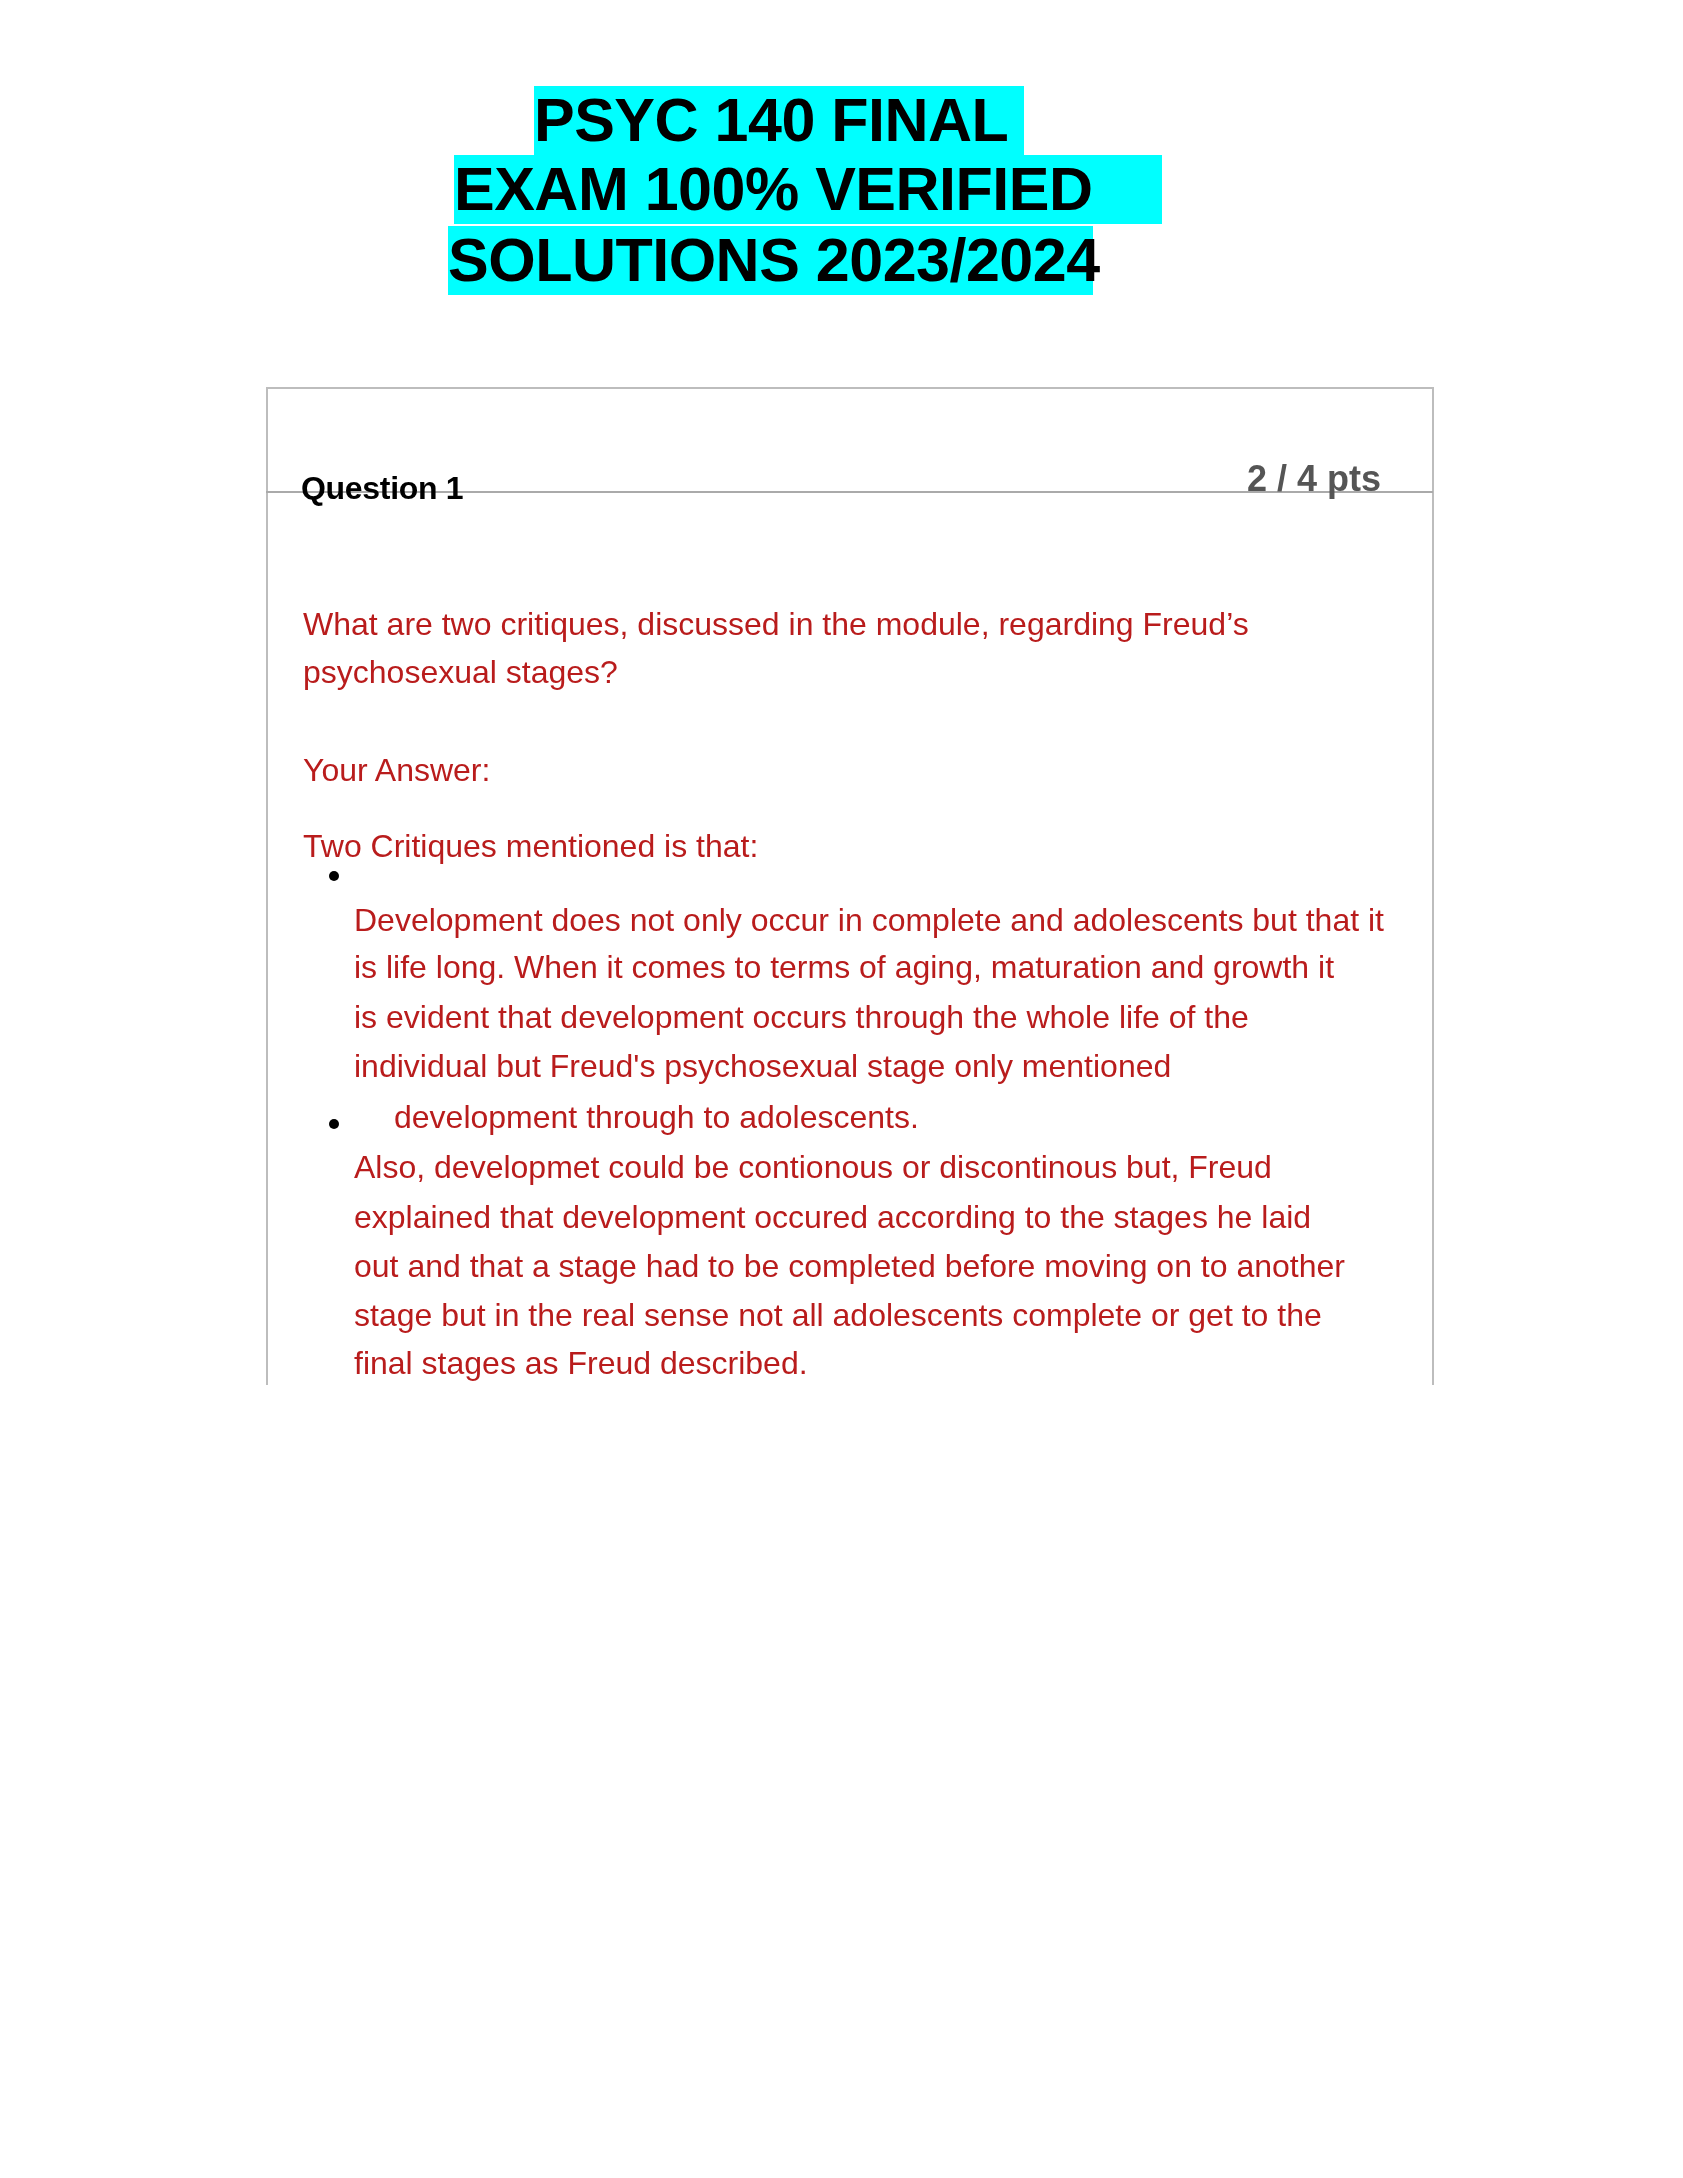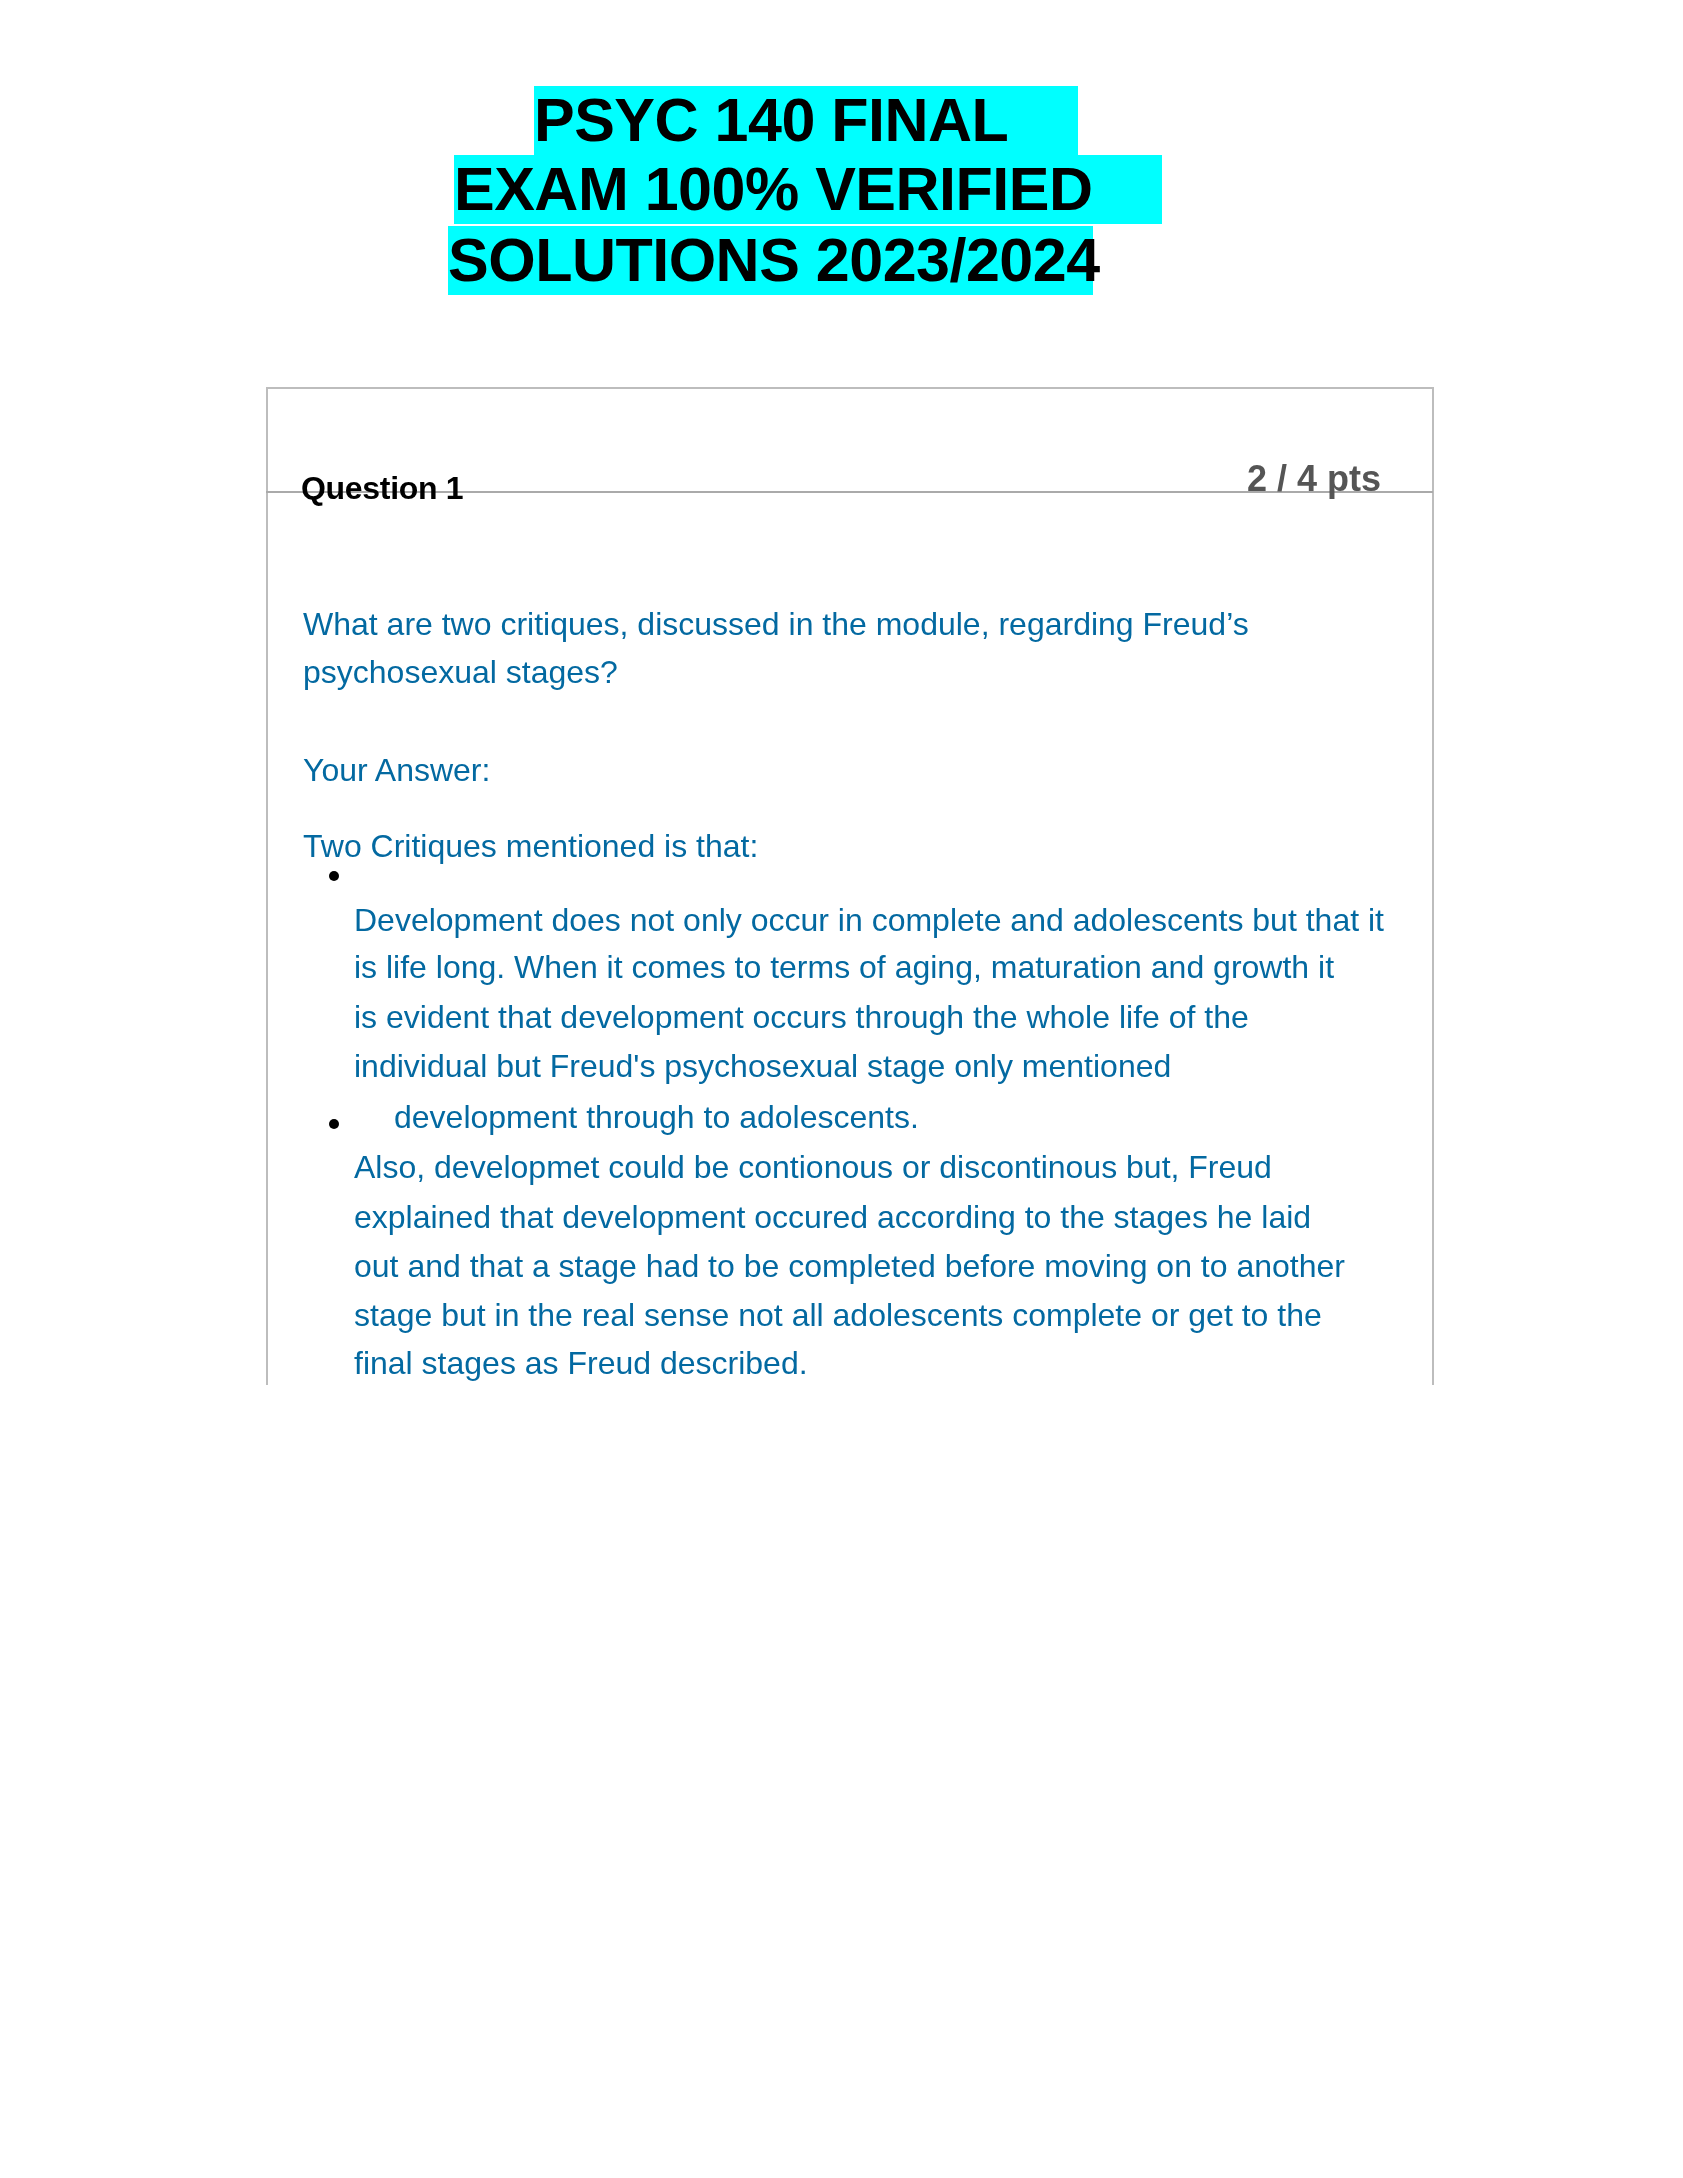--- a/index.html
+++ b/index.html
@@ -11,30 +11,30 @@
   .card-border-left, .card-border-right { position: absolute; top: 387px; width: 2px;
                 height: 998px; background: #bdbdbd; }
   .card-border-left { left: 266px; }
   .card-border-right { left: 1432px; }
   .card-border-top { position: absolute; left: 266px; top: 387px; width: 1167px; height: 2px; background: #bdbdbd; }
   .header-divider { position: absolute; left: 266px; top: 491px; width: 1167px; height: 2px; background: #aaaaaa; }
   .q-title { position: absolute; left: 301px; top: 468px; font-size: 32px; line-height: 40px;
              font-weight: bold; white-space: nowrap; color: #000; letter-spacing: -0.3px; }
   .q-pts { position: absolute; right: 302px; top: 461px; font-size: 36px; line-height: 36px;
            font-weight: bold; white-space: nowrap; color: #555555; }
-  .line { position: absolute; font-size: 32px; line-height: 32px; white-space: nowrap; color: #0369a1; }
+  .line { position: absolute; font-size: 32px; line-height: 32px; white-space: nowrap; color: #b91c1c; }
   .l0 { left: 303px; }
   .l1 { left: 354px; }
   .bullet { position: absolute; width: 10px; height: 10px; border-radius: 50%; background: #000; }
 </style>
 </head>
 <body>
 
 <div>
-  <div class="title-line" style="left:534px; top:86px; width:544px; padding-left:0;">PSYC 140 FINAL </div>
+  <div class="title-line" style="left:534px; top:86px; width:490px; padding-left:0;">PSYC 140 FINAL </div>
   <div class="title-line" style="left:454px; top:155px; width:708px;">EXAM 100% VERIFIED</div>
   <div class="title-line" style="left:448px; top:226px; width:645px;">SOLUTIONS 2023/2024</div>
 </div>
 
 <div>
   <div class="card-border-top"></div>
   <div class="card-border-left"></div>
   <div class="card-border-right"></div>
   <div class="header-divider"></div>
 

